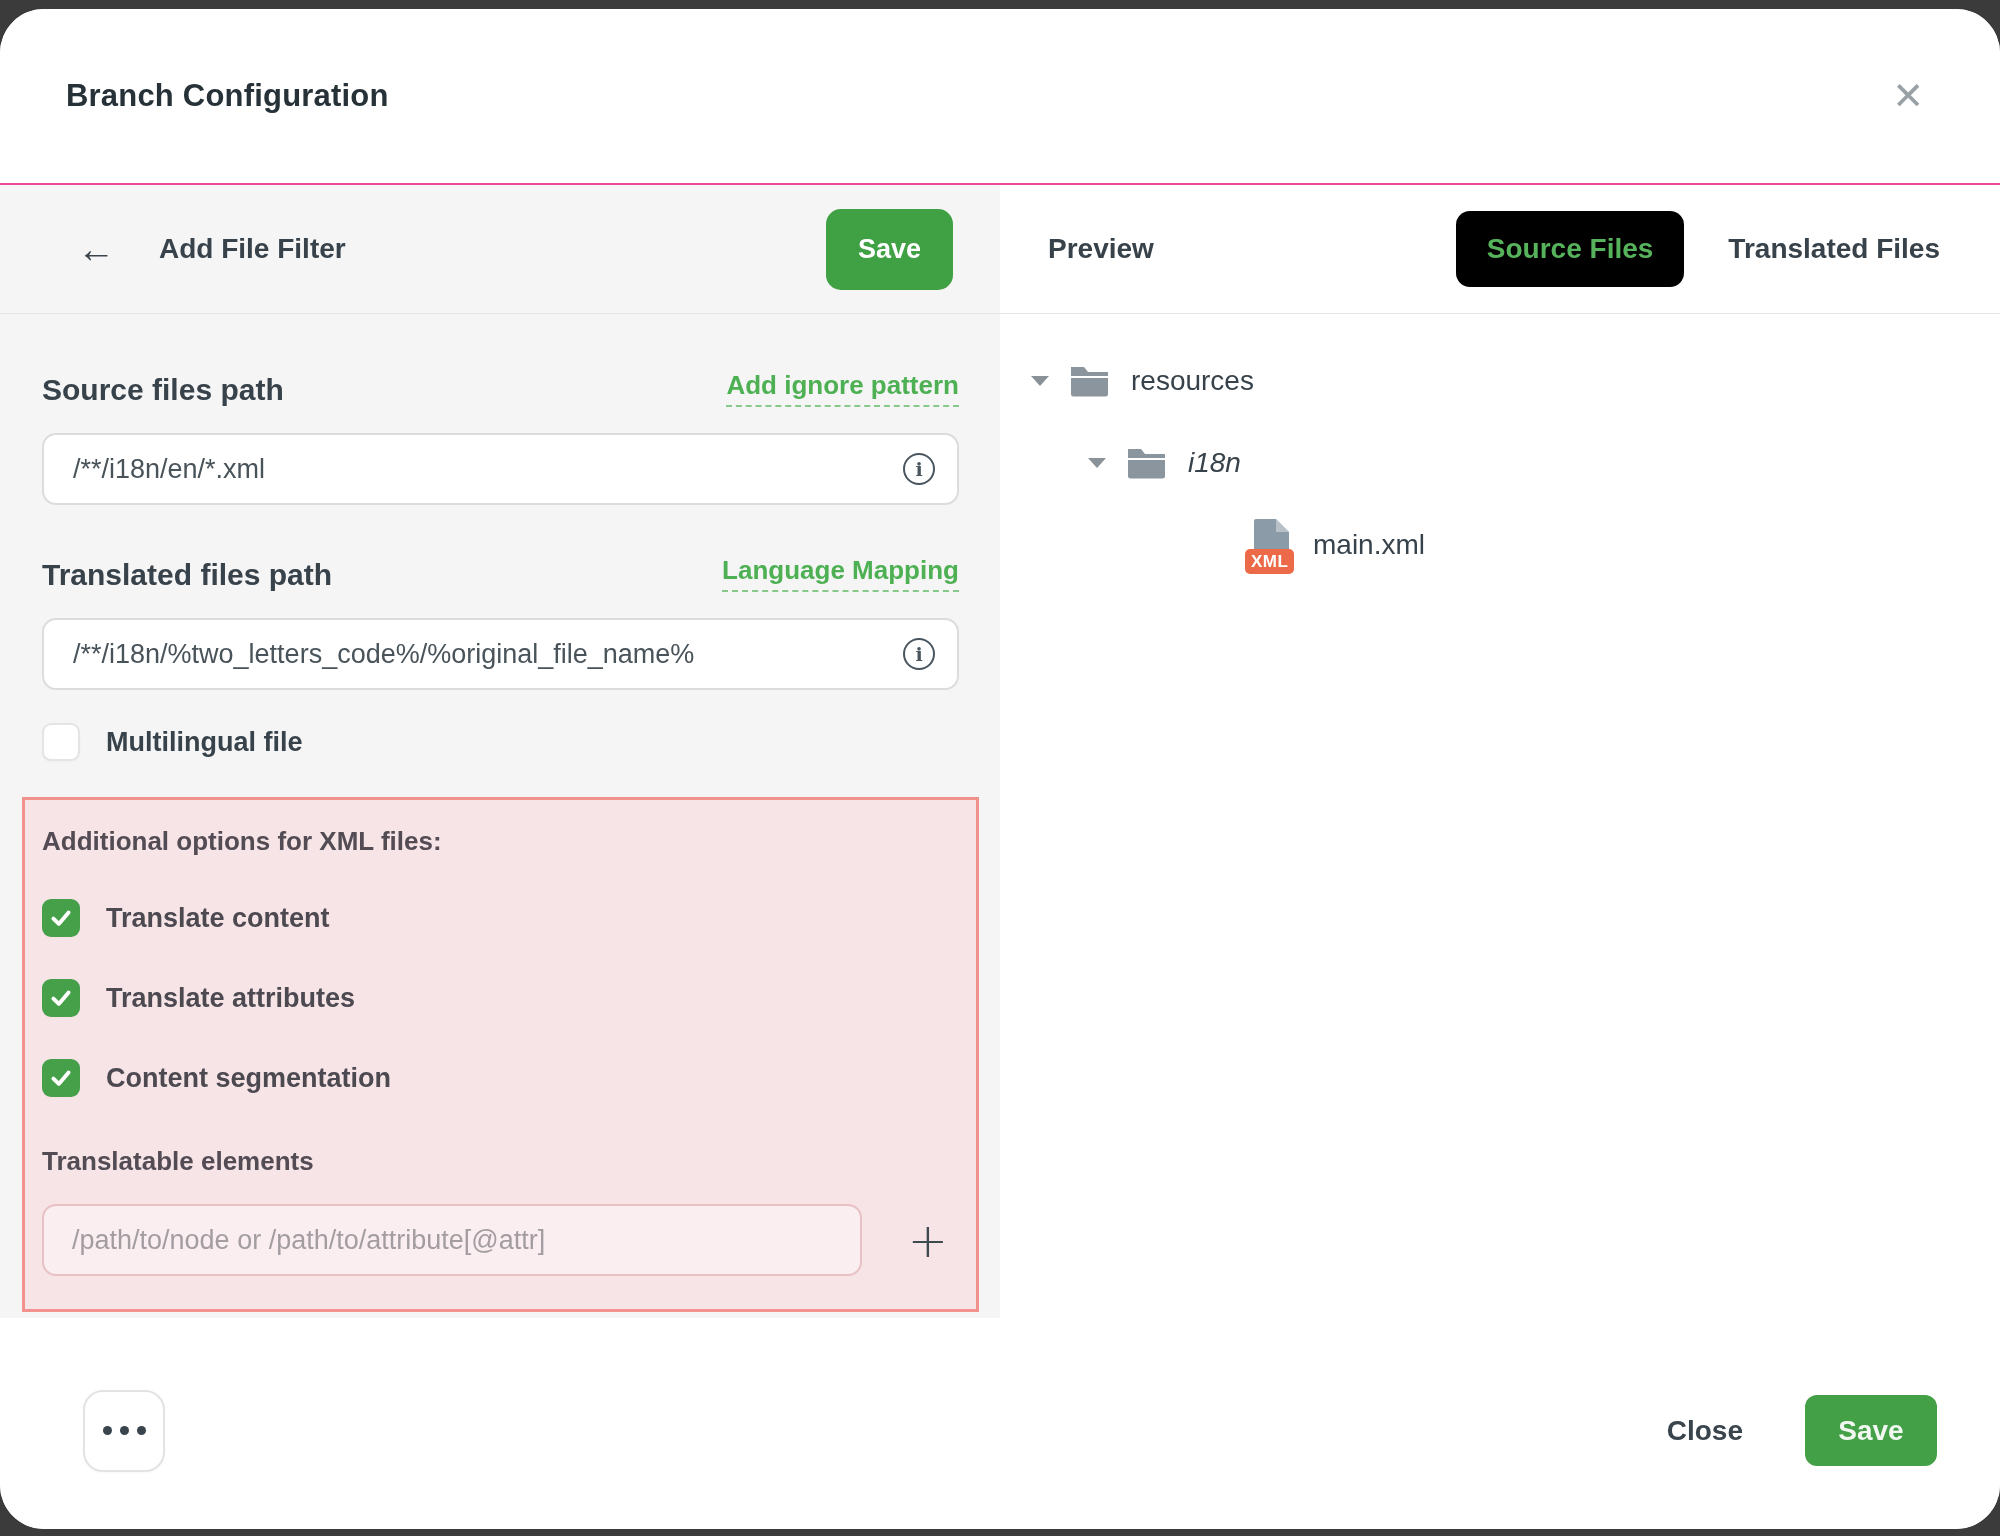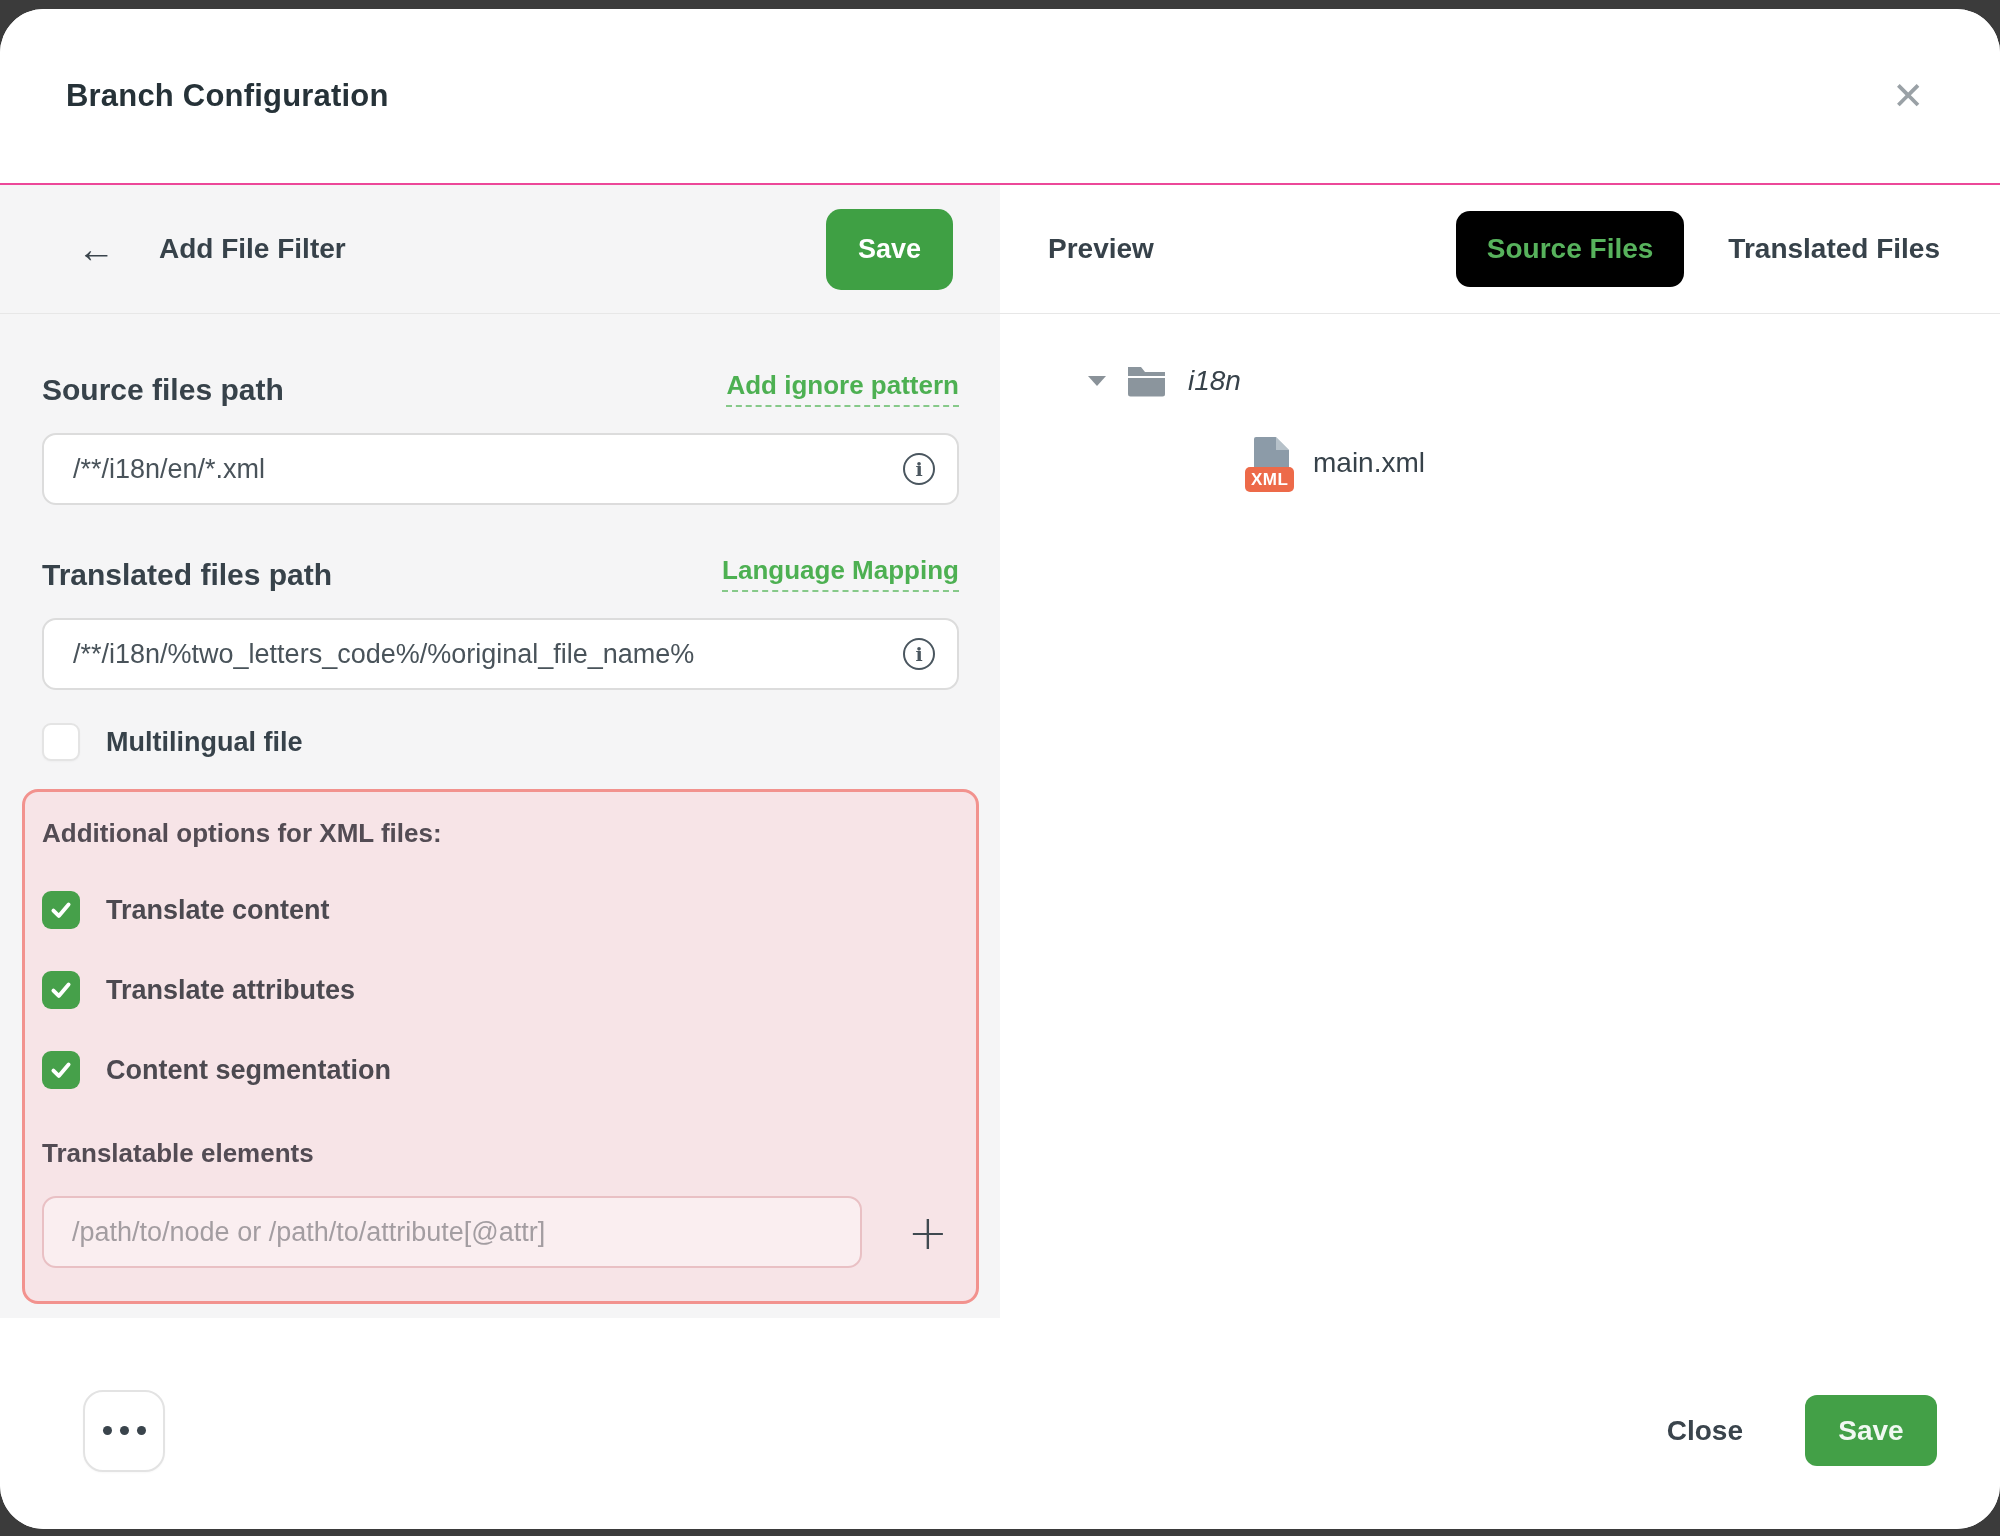--- a/index.html
+++ b/index.html
@@ -66,21 +66,21 @@
   .cb-row.multilingual{margin-top:33px;}
   .checkbox{
     width:38px;height:38px;border-radius:9px;box-sizing:border-box;flex:none;cursor:pointer;
   }
   .checkbox.unchecked{background:#ffffff;border:2px solid #e4e4e4;box-shadow:0 1px 2px rgba(0,0,0,.03);}
   .checkbox.checked{background:#46a04a;border:none;display:flex;align-items:center;justify-content:center;}
   .checkbox.checked svg{width:26px;height:26px;}
   .cb-label{font-size:27px;font-weight:600;color:#37424a;cursor:default;}
   
   .xml-box{
-    margin:28px -20px 0 -20px;border:3px solid #f2928e;border-radius:16px;
+    margin:36px -20px 0 -20px;border:3px solid #f2928e;border-radius:0;
     background:#f7e4e7;padding:26px 20px 33px 17px;
   }
   .xml-title{font-size:26px;font-weight:600;color:#534c54;}
   .xml-box .cb-row{margin-top:42px;}
   .xml-box .cb-label{color:#4c4950;}
   .tr-label{margin-top:49px;font-size:26px;font-weight:600;color:#534c54;}
   .tr-input-row{display:flex;align-items:center;margin-top:27px;}
   .tr-input{
     box-sizing:border-box;width:824px;height:72px;border:2px solid #e9c0c4;border-radius:14px;
     background:#faeef0;padding:0 28px;font-size:27px;color:#4a545b;outline:none;font-family:inherit;
@@ -242,20 +242,28 @@
       <div class="panel-header">
         <div class="panel-title">Preview</div>
         <div class="tabs">
           <button class="tab-pill">Source Files</button>
           <button class="tab-plain">Translated Files</button>
         </div>
       </div>
 
       <div class="tree">
 
+        <div class="tree-row d0">
+          <span class="caret"></span>
+          <svg class="folder-ic" viewBox="0 0 41 34">
+            <path d="M2 3 h13 l4 5 h20 v4 H2 Z" fill="#8b959d"></path>
+            <path d="M2 14 h37 v16 a2.5 2.5 0 0 1 -2.5 2.5 H4.5 A2.5 2.5 0 0 1 2 30 Z" fill="#8b959d"></path>
+          </svg>
+          <span class="tree-label">resources</span>
+        </div>
 
         <div class="tree-row d1">
           <span class="caret"></span>
           <svg class="folder-ic" viewBox="0 0 41 34">
             <path d="M2 3 h13 l4 5 h20 v4 H2 Z" fill="#8b959d"></path>
             <path d="M2 14 h37 v16 a2.5 2.5 0 0 1 -2.5 2.5 H4.5 A2.5 2.5 0 0 1 2 30 Z" fill="#8b959d"></path>
           </svg>
           <span class="tree-label">i18n</span>
         </div>
 

